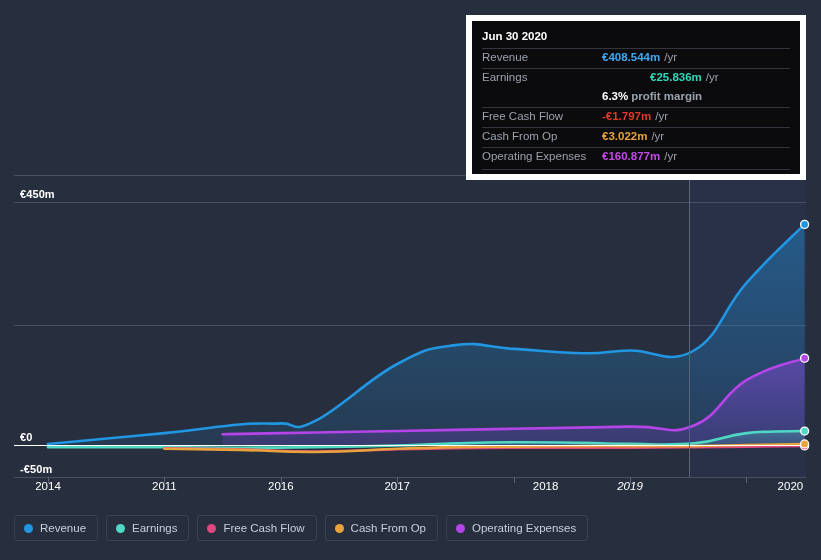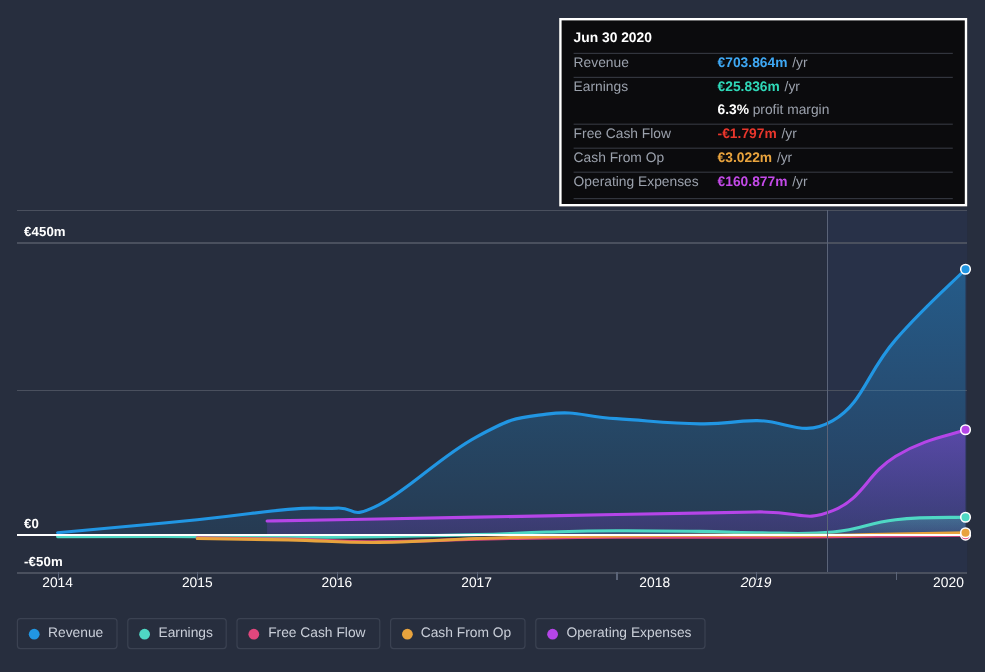--- a/index.html
+++ b/index.html
@@ -34,41 +34,41 @@
     white-space:nowrap;
     top:480px;
   }
 
   
   #tooltip{
     position:absolute;
     left:466px;top:15px;
     width:340px;
     background:#0b0b0d;
-    border:2px solid #ffffff;
+    border:6px solid #ffffff;
     box-sizing:border-box;
     padding:8px 10px 4px 10px;
     color:#d8dbe0;
   }
   #tooltip .tt-date{
     font-size:11.5px;font-weight:bold;color:#ffffff;
     padding:1px 0 6px 0;
   }
   .tt-row{
     display:flex;align-items:baseline;
     border-top:1px solid #32353d;
     padding:2px 0 2px 0;
     min-height:15px;
     font-size:11.5px;
   }
   .tt-row.noline{border-top:none;}
   .tt-label{width:120px;color:#9ba1ac;flex:0 0 120px;}
   .tt-val{font-weight:bold;}
   .tt-unit{color:#9ba1ac;font-weight:normal;margin-left:4px;}
-  .tt-sub{color:#9ba1ac;font-weight:normal;margin-left:3px;}
+  .tt-sub{color:#9ba1ac;font-weight:bold;margin-left:3px;}
   .tt-bottomline{border-top:1px solid #32353d;height:0;margin-top:2px;}
 
   
   #legend{
     position:absolute;left:0;top:508px;width:821px;height:40px;
     display:flex;align-items:center;gap:8px;padding-left:14px;
     box-sizing:border-box;
   }
   .leg-item{
     display:flex;align-items:center;gap:7px;
@@ -148,39 +148,39 @@
   </svg>
 
   <div id="ylabels">
       <div class="ylabel" style="left: 20px; top: 188px;">€450m</div>
       <div class="ylabel" style="left: 20px; top: 431px;">€0</div>
       <div class="ylabel" style="left: 20px; top: 463px;">-€50m</div>
     </div>
 
   <div id="xlabels">
       <div class="xlabel" style="left: 48px;">2014</div>
-      <div class="xlabel" style="left: 164.4px;">2015</div>
+      <div class="xlabel" style="left: 164.4px;">2011</div>
       <div class="xlabel" style="left: 280.8px;">2016</div>
       <div class="xlabel" style="left: 397.2px;">2017</div>
       <div class="xlabel" style="left: 513.6px; margin-left: 32px;">2018</div>
       <div class="xlabel" style="left: 630px; font-style: italic;">2019</div>
       <div class="xlabel" style="left: 746.4px; margin-left: 44px;">2020</div>
     </div>
 
   <div id="tooltip">
     <div class="tt-date">Jun 30 2020</div>
     <div id="tt-rows">
         <div class="tt-row">
           <span class="tt-label">Revenue</span>
-          <span class="tt-val" style="color: rgb(63, 169, 245);">€703.864m</span>
+          <span class="tt-val" style="color: rgb(63, 169, 245);">€408.544m</span>
           <span class="tt-unit">/yr</span>
         </div>
         <div class="tt-row">
           <span class="tt-label">Earnings</span>
-          <span class="tt-val" style="color: rgb(47, 216, 184);">€25.836m</span>
+          <span class="tt-val" style="color: rgb(47, 216, 184); margin-left: 48px;">€25.836m</span>
           <span class="tt-unit">/yr</span>
         </div>
         <div class="tt-row noline">
           <span class="tt-label"></span>
           <span class="tt-val" style="color: rgb(255, 255, 255); text-align: center;">6.3%</span>
           <span class="tt-sub">profit margin</span>
         </div>
         <div class="tt-row">
           <span class="tt-label">Free Cash Flow</span>
           <span class="tt-val" style="color: rgb(232, 54, 44);">-€1.797m</span>

